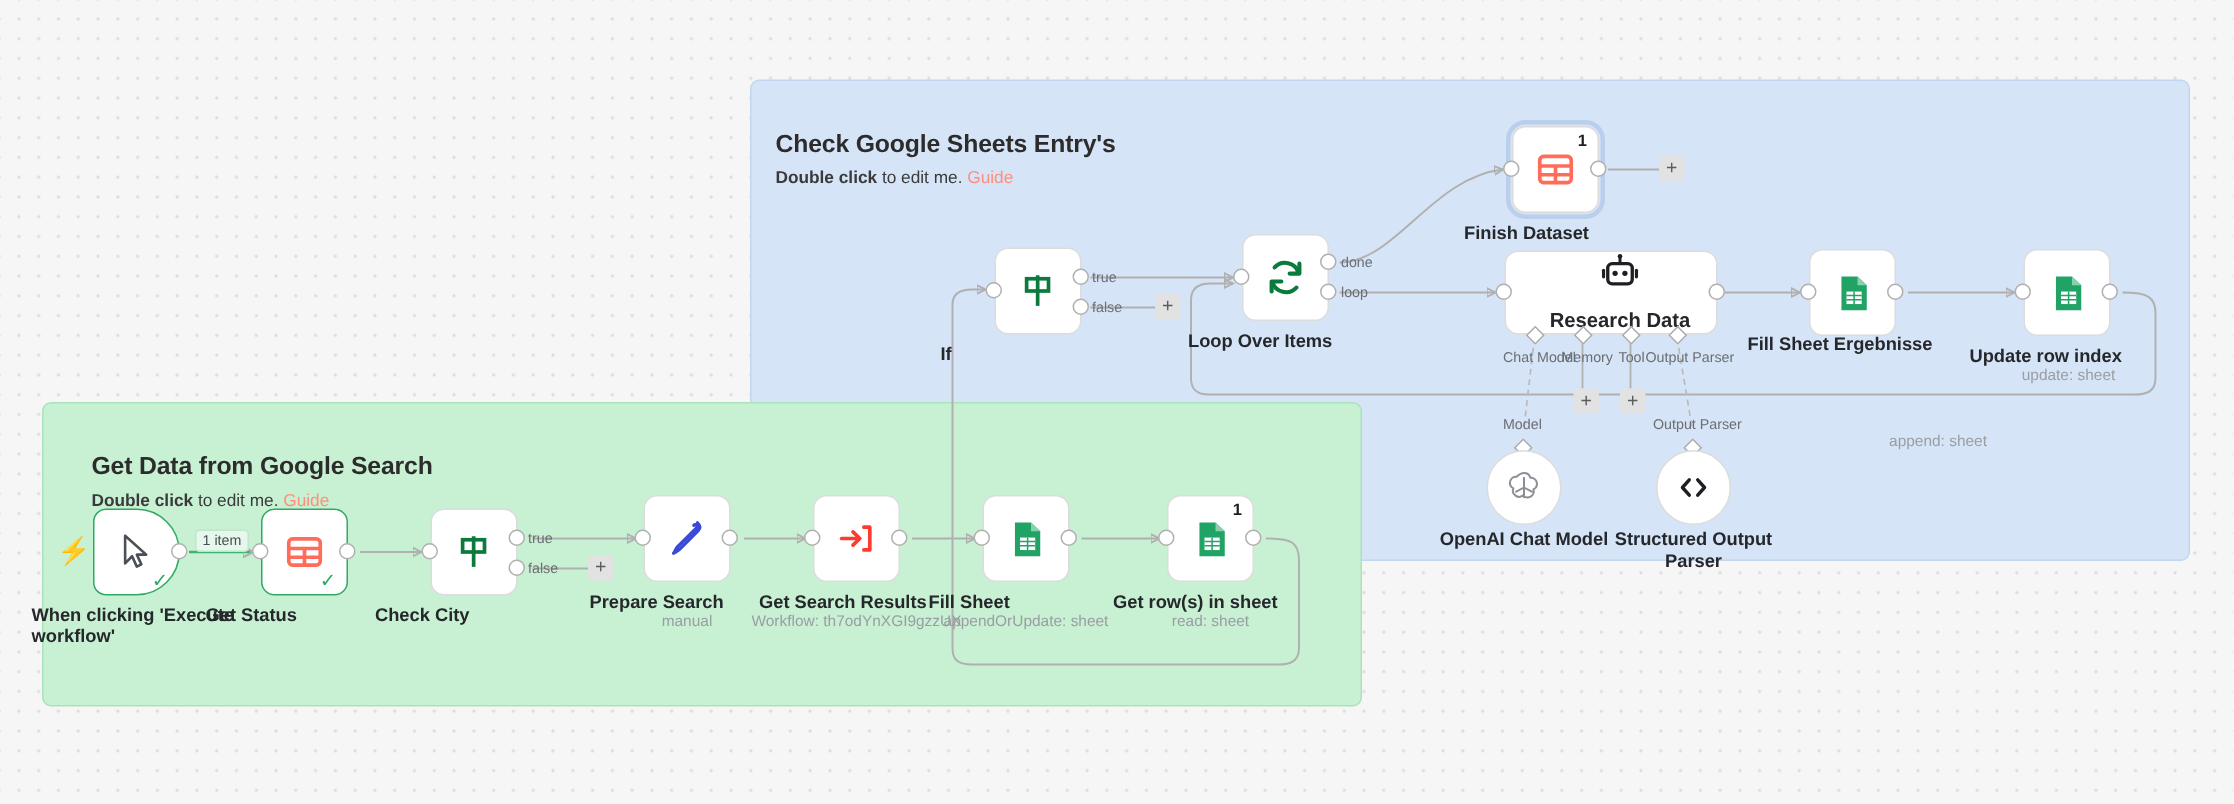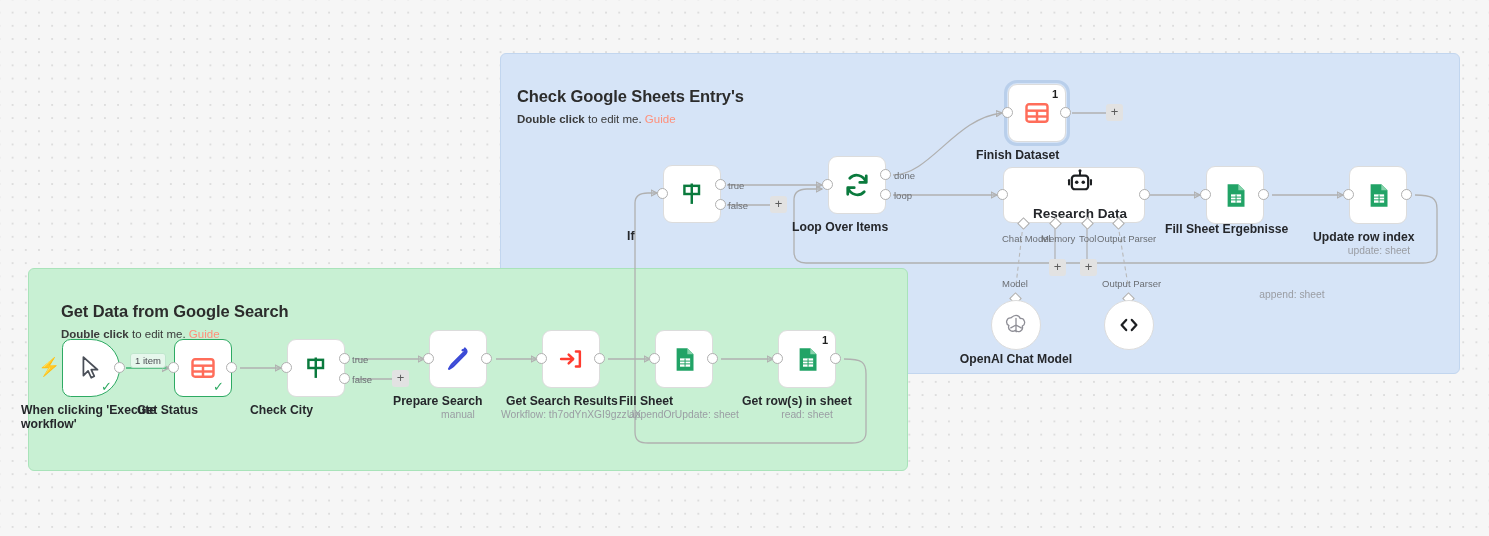--- a/index.html
+++ b/index.html
@@ -422,14 +422,15 @@
   <div class="sub-label" style="left:946px; top:352px; width:140px;">OpenAI Chat Model</div>
 
   <div class="port-label" style="left:1102px; top:278px;">Output Parser</div>
   <div class="diamond" style="left:1124px; top:294px;"></div>
   <div class="subnode" style="left:1104px; top:300px;">
     <svg class="icon-svg" width="26" height="26" viewBox="0 0 24 24">
       <path d="M9.4 7.3 L5.2 12 L9.4 16.7" fill="none" stroke="#1d1f22" stroke-width="2.1" stroke-linecap="round" stroke-linejoin="round"></path>
       <path d="M14.6 7.3 L18.8 12 L14.6 16.7" fill="none" stroke="#1d1f22" stroke-width="2.1" stroke-linecap="round" stroke-linejoin="round"></path>
     </svg>
   </div>
+  <div class="sub-label" style="left:1064px; top:352px; width:130px;">Structured Output Parser</div>
 
 </div>
 
 </body></html>

